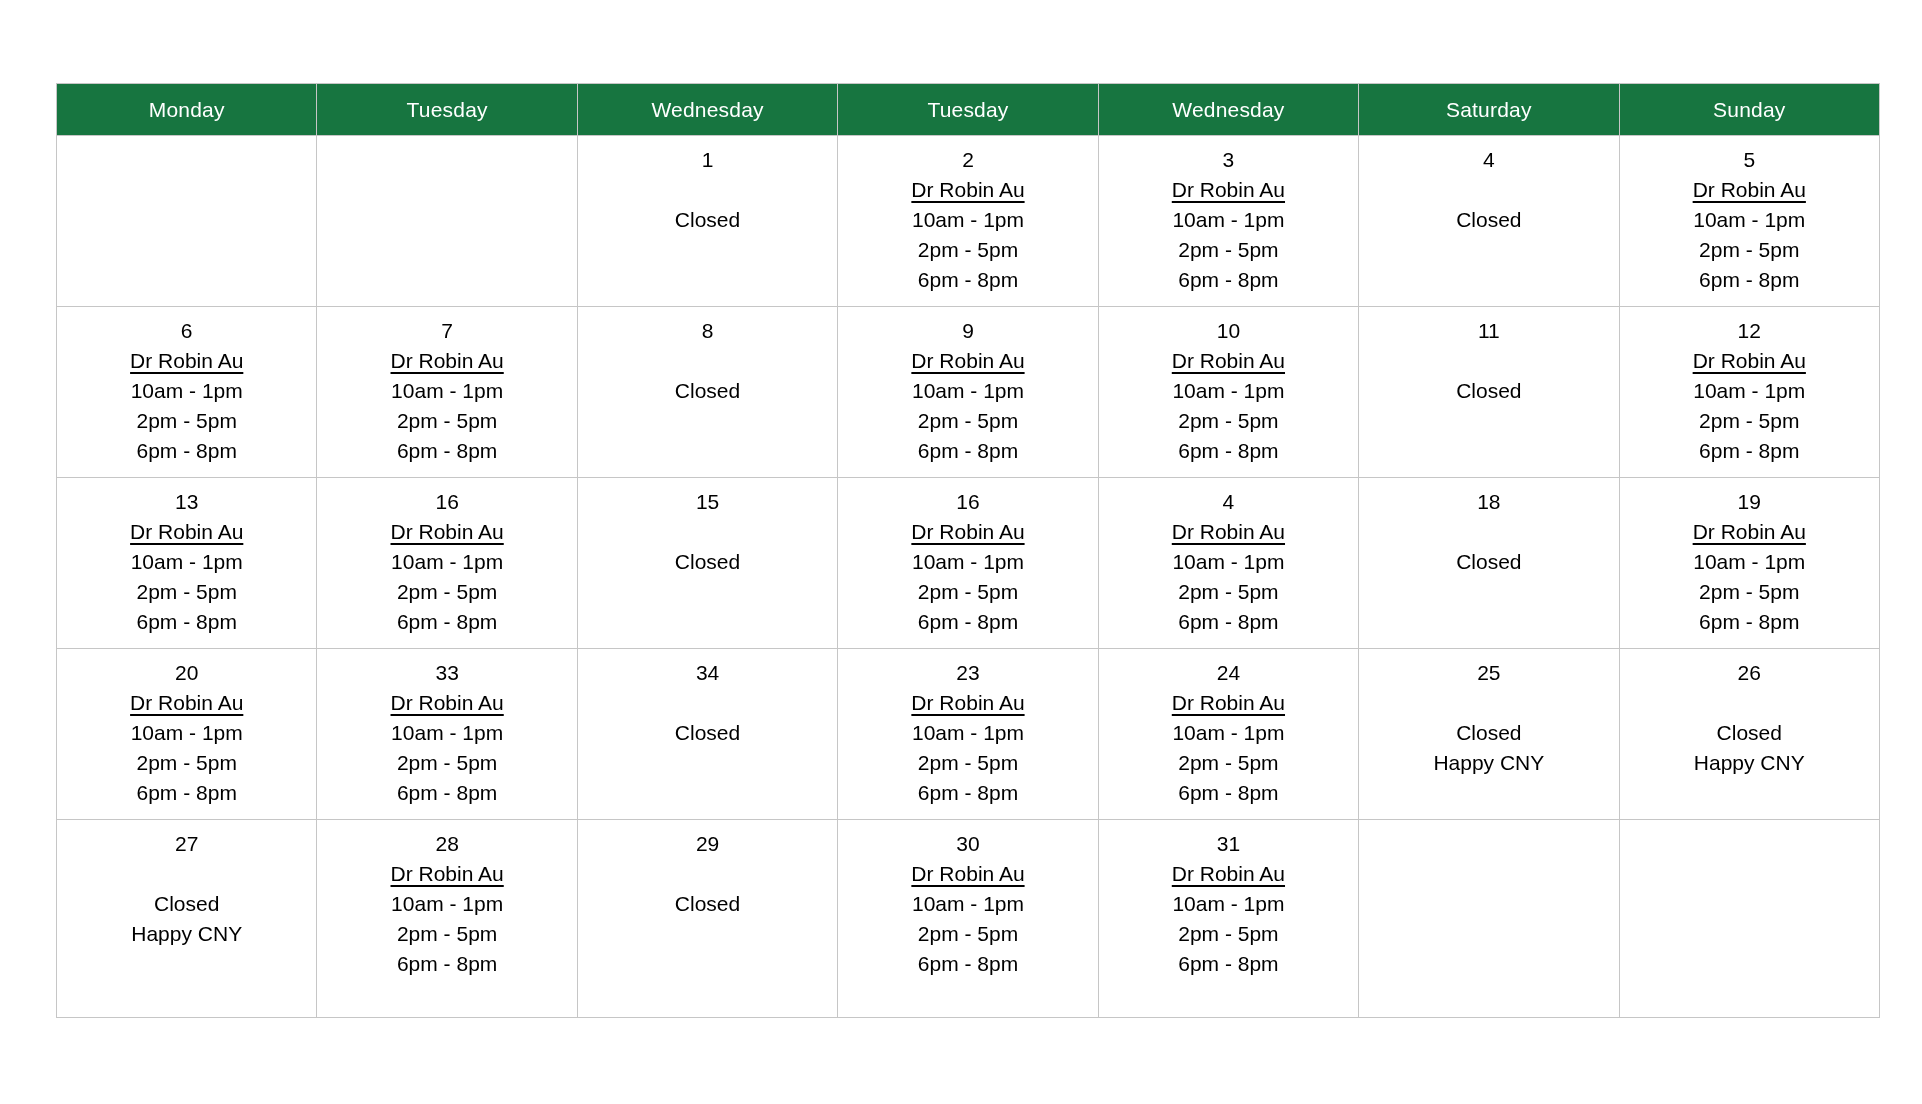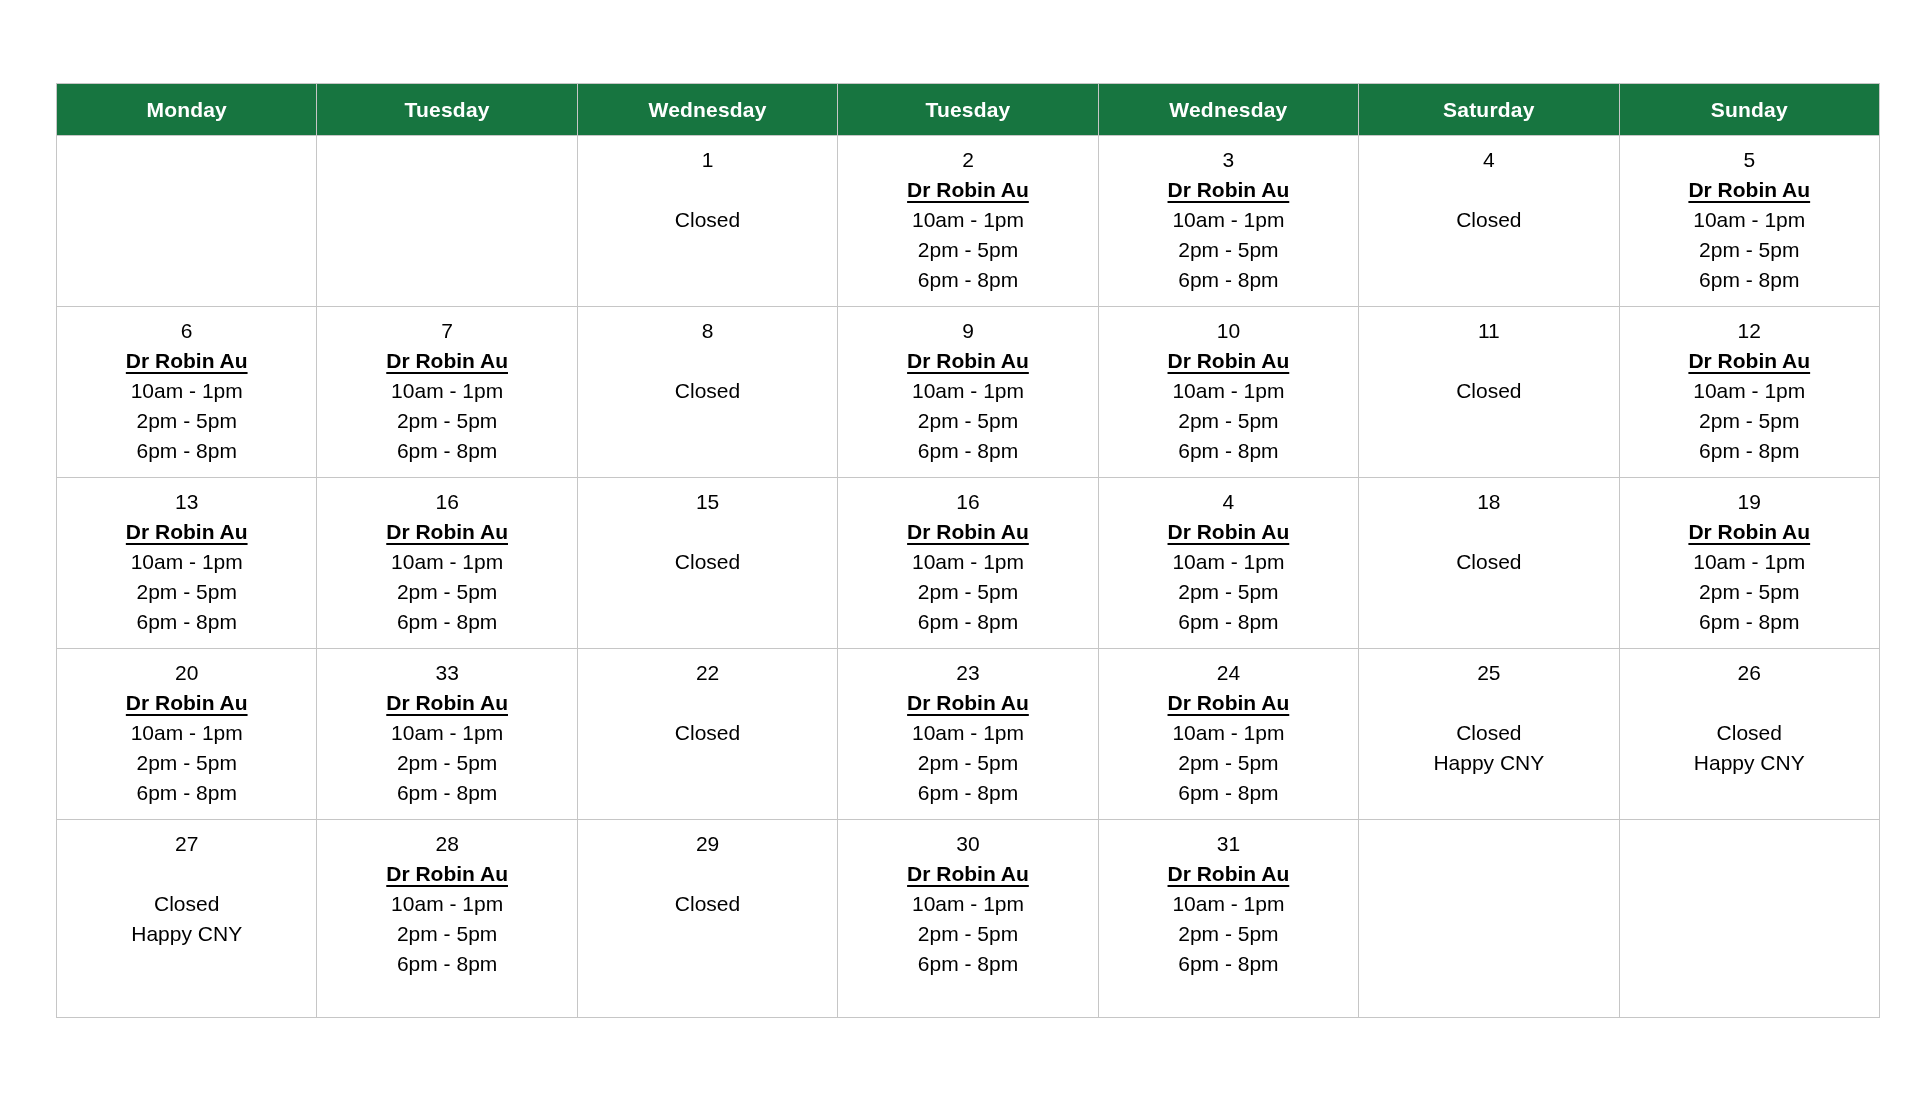--- a/index.html
+++ b/index.html
@@ -26,21 +26,21 @@
   table.schedule td {
     border: 1px solid var(--grid-border, #c6c6c6);
   }
   table.schedule thead tr {
     height: 52px;
   }
   table.schedule th {
     background: var(--header-bg, #177540);
     color: var(--header-text, #ffffff);
     font-size: 21px;
-    font-weight: bold;
+    font-weight: normal;
     text-align: center;
     vertical-align: middle;
     letter-spacing: 0.2px;
   }
   table.schedule tbody tr {
     height: 171px;
   }
   table.schedule tbody tr.last-week {
     height: 198px;
   }
@@ -49,21 +49,21 @@
     text-align: center;
     color: var(--cell-text, #000000);
     font-size: 21px;
     padding: 9px 4px 0 4px;
   }
   .line {
     line-height: 30px;
     min-height: 30px;
   }
   .doctor-line {
-    font-weight: bold;
+    font-weight: normal;
     text-decoration: underline;
     text-decoration-thickness: 2px;
     text-underline-offset: 4px;
   }
   .blank-line {
     height: 30px;
   }
 </style>
 </head>
 <body style="background: rgb(255, 255, 255);">
@@ -220,21 +220,21 @@
             <div class="line">6pm - 8pm</div>
           </td>
           <td>
             <div class="line">33</div>
             <div class="line doctor-line">Dr Robin Au</div>
             <div class="line">10am - 1pm</div>
             <div class="line">2pm - 5pm</div>
             <div class="line">6pm - 8pm</div>
           </td>
           <td>
-            <div class="line">22</div>
+            <div class="line">34</div>
             <div class="blank-line"></div>
             <div class="line">Closed</div>
           </td>
           <td>
             <div class="line">23</div>
             <div class="line doctor-line">Dr Robin Au</div>
             <div class="line">10am - 1pm</div>
             <div class="line">2pm - 5pm</div>
             <div class="line">6pm - 8pm</div>
           </td>

